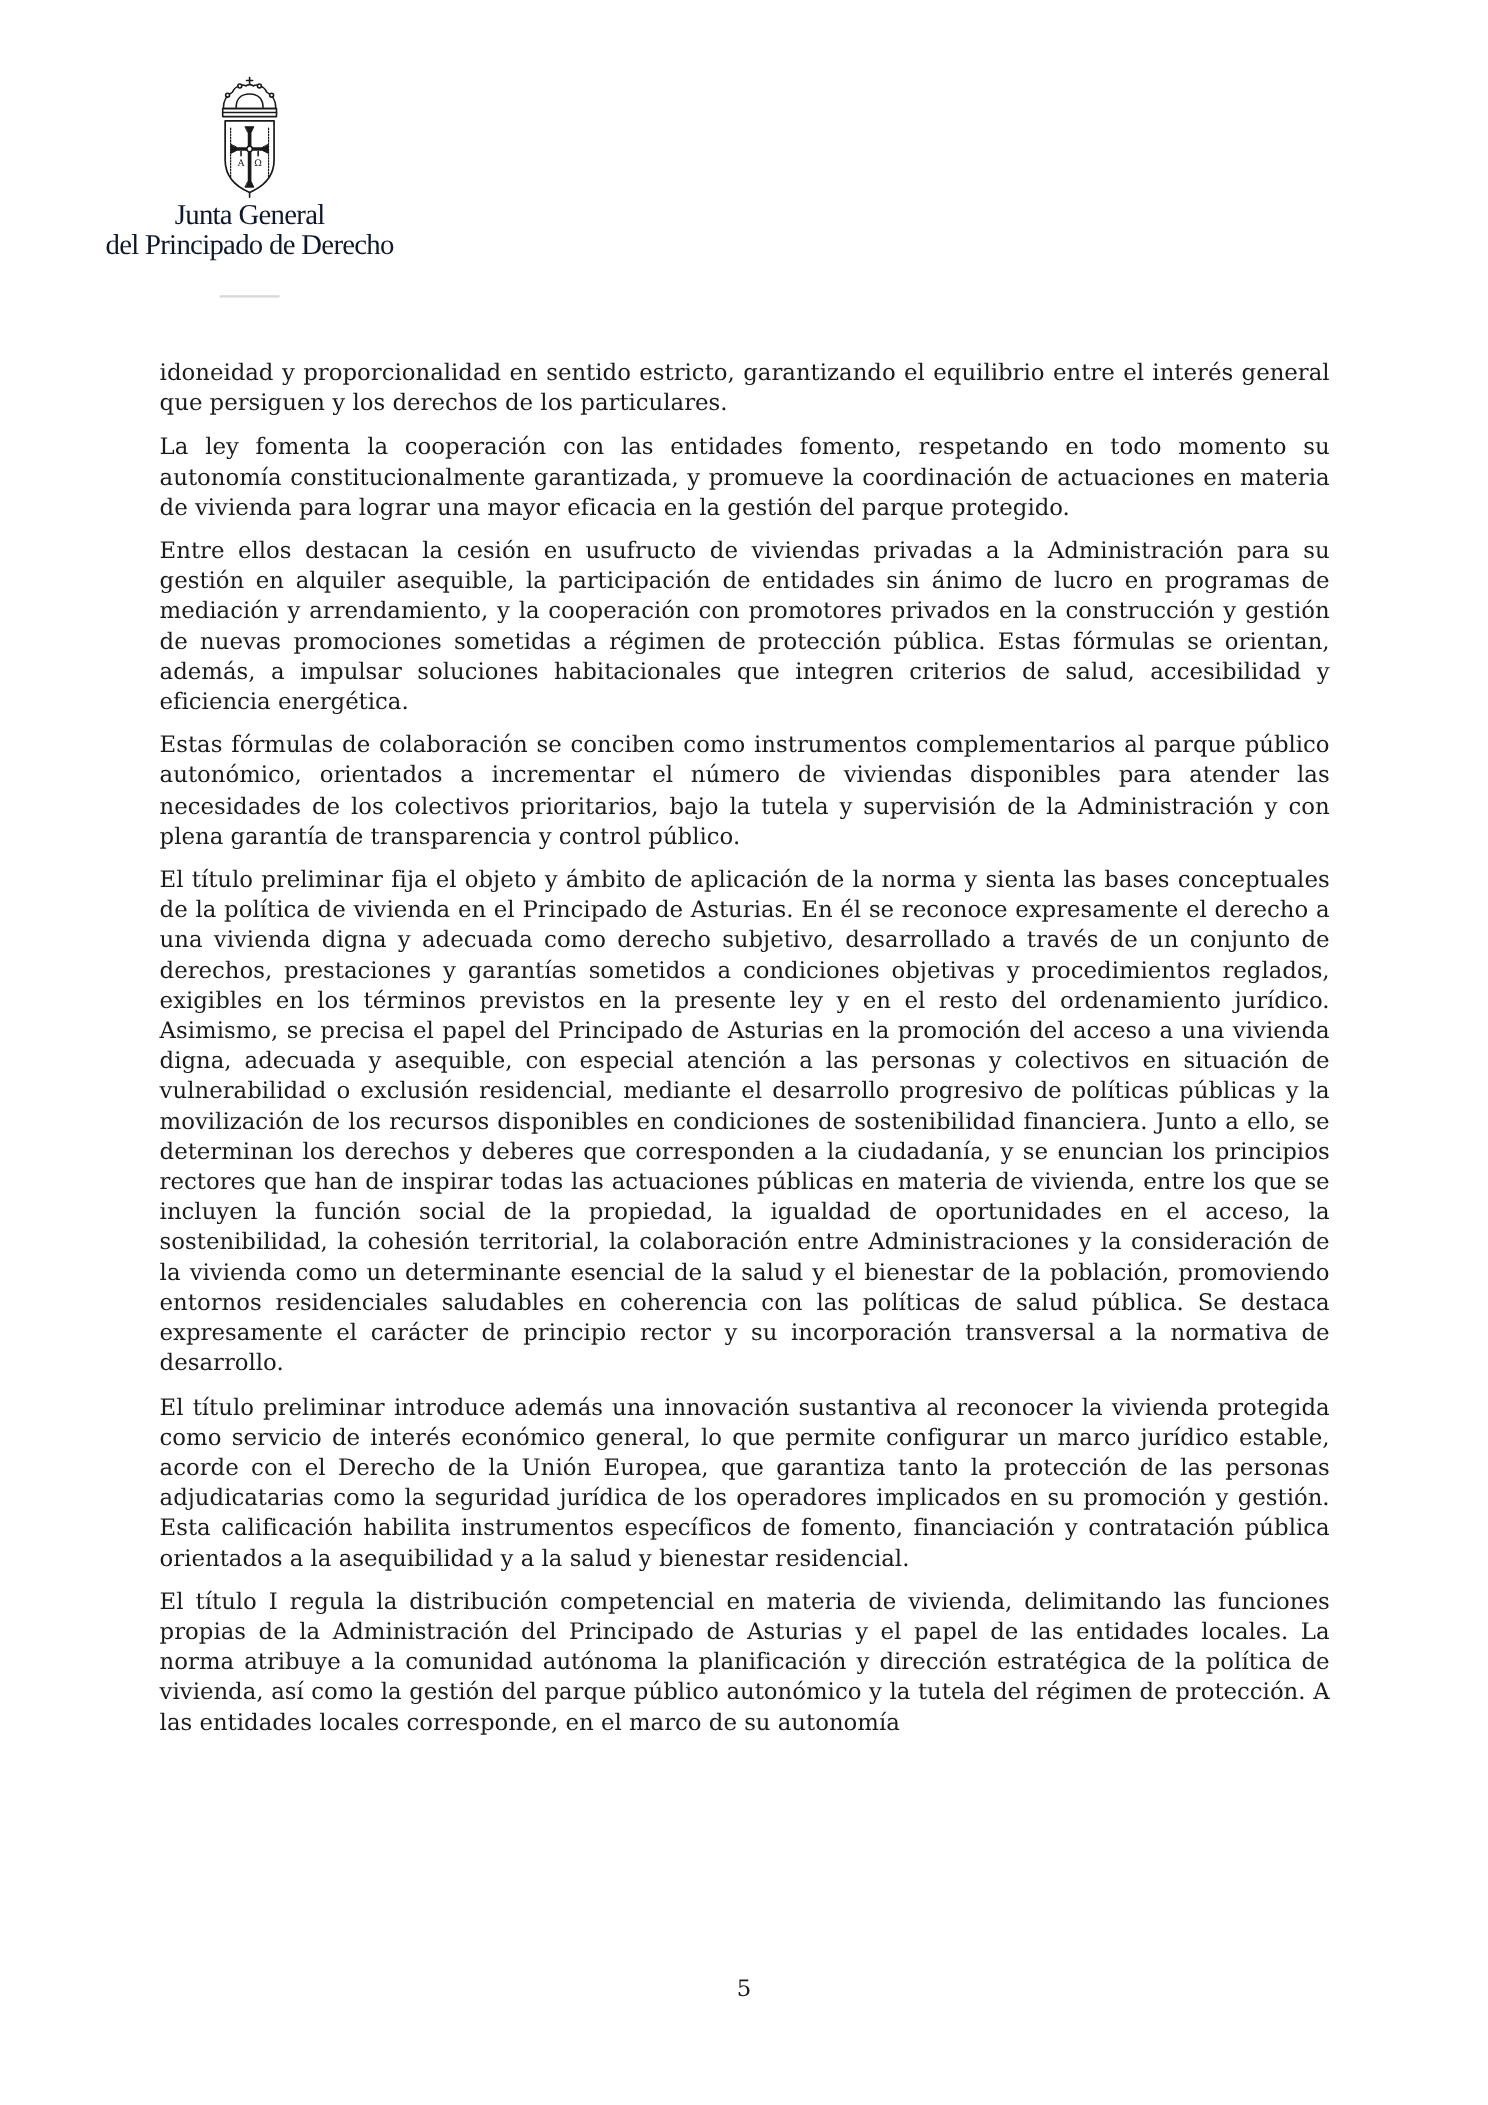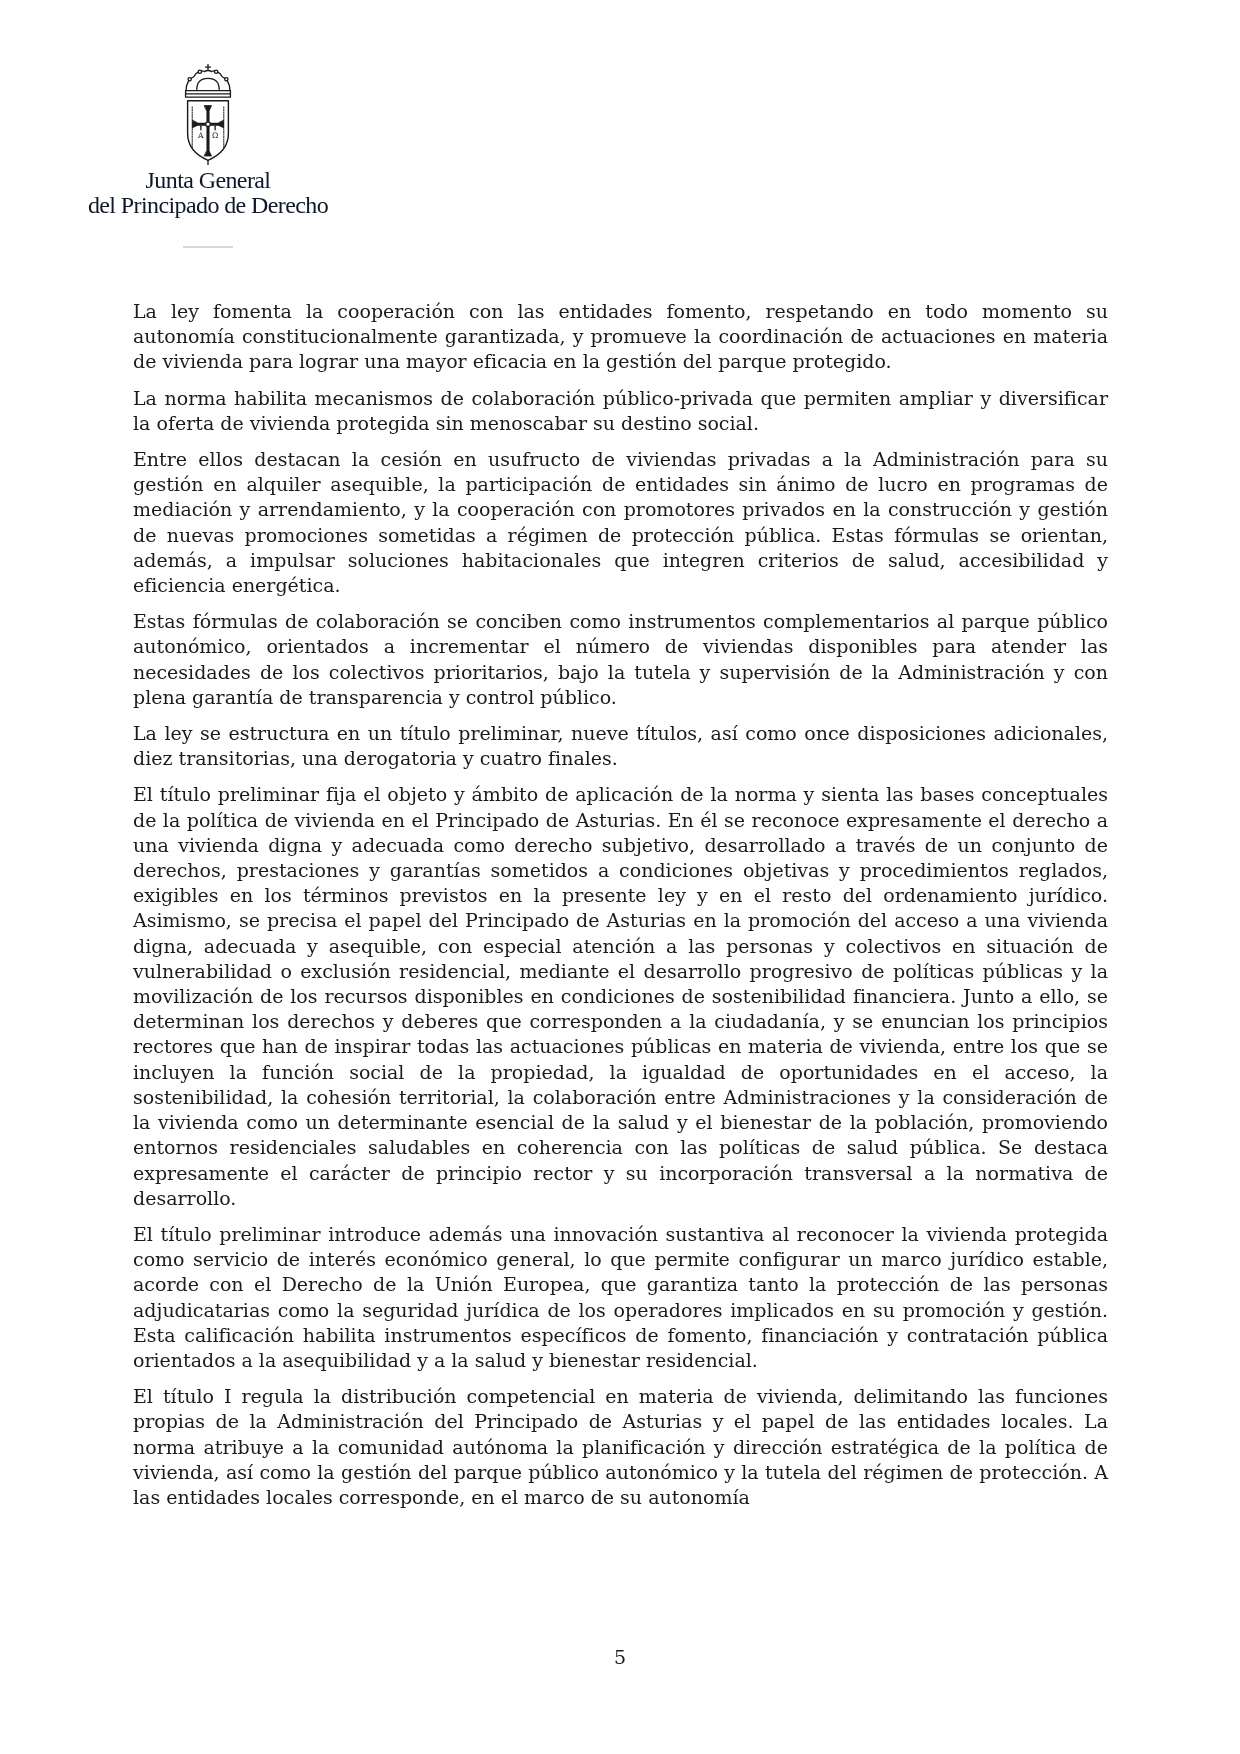--- a/index.html
+++ b/index.html
@@ -102,25 +102,24 @@
           <text x="35" y="75">Ω</text>
         </g>
       </svg>
     </span>
     <div class="org-line">Junta General</div>
     <div class="org-line">del Principado de Derecho</div>
     <div class="header-rule"></div>
   </header>
 
   <main class="doc-body">
+    <p>idoneidad y proporcionalidad en sentido estricto, garantizando el equilibrio entre el interés general que persiguen y los derechos de los particulares.</p>
     <p>La ley fomenta la cooperación con las entidades fomento, respetando en todo momento su autonomía constitucionalmente garantizada, y promueve la coordinación de actuaciones en materia de vivienda para lograr una mayor eficacia en la gestión del parque protegido.</p>
-    <p>La norma habilita mecanismos de colaboración público-privada que permiten ampliar y diversificar la oferta de vivienda protegida sin menoscabar su destino social.</p>
     <p>Entre ellos destacan la cesión en usufructo de viviendas privadas a la Administración para su gestión en alquiler asequible, la participación de entidades sin ánimo de lucro en programas de mediación y arrendamiento, y la cooperación con promotores privados en la construcción y gestión de nuevas promociones sometidas a régimen de protección pública. Estas fórmulas se orientan, además, a impulsar soluciones habitacionales que integren criterios de salud, accesibilidad y eficiencia energética.</p>
     <p>Estas fórmulas de colaboración se conciben como instrumentos complementarios al parque público autonómico, orientados a incrementar el número de viviendas disponibles para atender las necesidades de los colectivos prioritarios, bajo la tutela y supervisión de la Administración y con plena garantía de transparencia y control público.</p>
-    <p>La ley se estructura en un título preliminar, nueve títulos, así como once disposiciones adicionales, diez transitorias, una derogatoria y cuatro finales.</p>
     <p>El título preliminar fija el objeto y ámbito de aplicación de la norma y sienta las bases conceptuales de la política de vivienda en el Principado de Asturias. En él se reconoce expresamente el derecho a una vivienda digna y adecuada como derecho subjetivo, desarrollado a través de un conjunto de derechos, prestaciones y garantías sometidos a condiciones objetivas y procedimientos reglados, exigibles en los términos previstos en la presente ley y en el resto del ordenamiento jurídico. Asimismo, se precisa el papel del Principado de Asturias en la promoción del acceso a una vivienda digna, adecuada y asequible, con especial atención a las personas y colectivos en situación de vulnerabilidad o exclusión residencial, mediante el desarrollo progresivo de políticas públicas y la movilización de los recursos disponibles en condiciones de sostenibilidad financiera. Junto a ello, se determinan los derechos y deberes que corresponden a la ciudadanía, y se enuncian los principios rectores que han de inspirar todas las actuaciones públicas en materia de vivienda, entre los que se incluyen la función social de la propiedad, la igualdad de oportunidades en el acceso, la sostenibilidad, la cohesión territorial, la colaboración entre Administraciones y la consideración de la vivienda como un determinante esencial de la salud y el bienestar de la población, promoviendo entornos residenciales saludables en coherencia con las políticas de salud pública. Se destaca expresamente el carácter de principio rector y su incorporación transversal a la normativa de desarrollo.</p>
     <p>El título preliminar introduce además una innovación sustantiva al reconocer la vivienda protegida como servicio de interés económico general, lo que permite configurar un marco jurídico estable, acorde con el Derecho de la Unión Europea, que garantiza tanto la protección de las personas adjudicatarias como la seguridad jurídica de los operadores implicados en su promoción y gestión. Esta calificación habilita instrumentos específicos de fomento, financiación y contratación pública orientados a la asequibilidad y a la salud y bienestar residencial.</p>
     <p>El título I regula la distribución competencial en materia de vivienda, delimitando las funciones propias de la Administración del Principado de Asturias y el papel de las entidades locales. La norma atribuye a la comunidad autónoma la planificación y dirección estratégica de la política de vivienda, así como la gestión del parque público autonómico y la tutela del régimen de protección. A las entidades locales corresponde, en el marco de su autonomía</p>
   </main>
 
   <div class="page-number">5</div>
 
 </div>
 
 </body></html>

